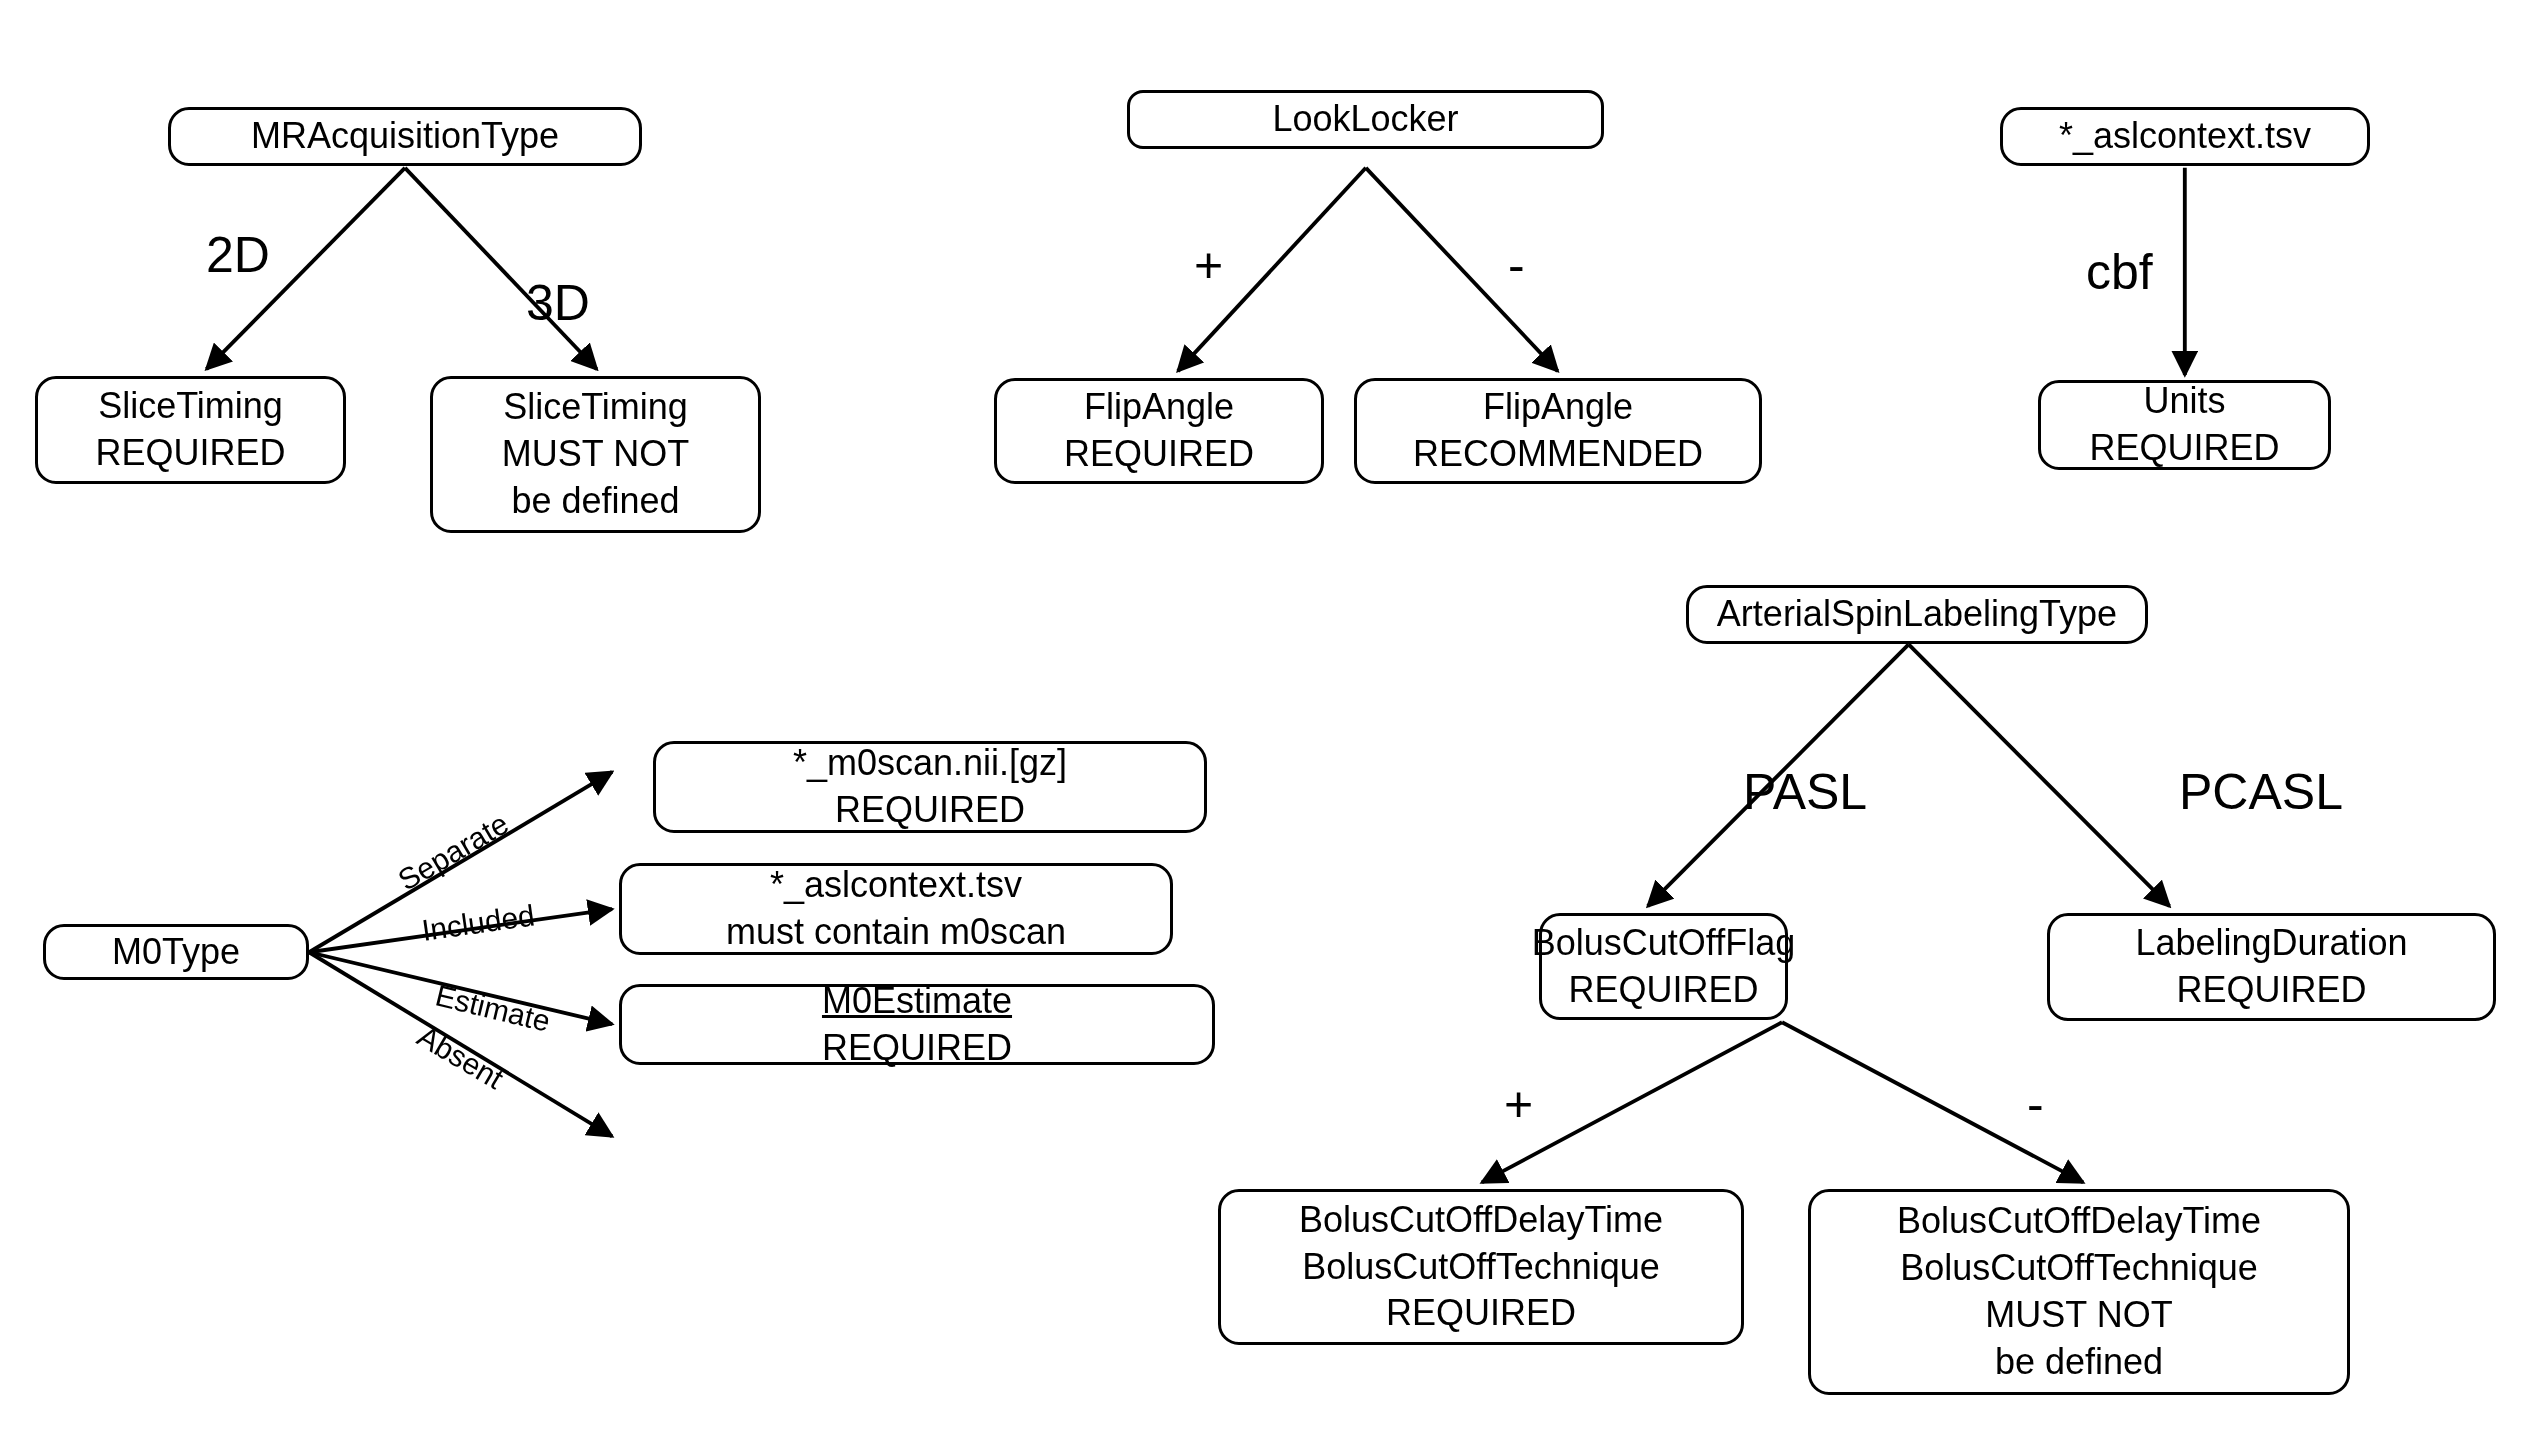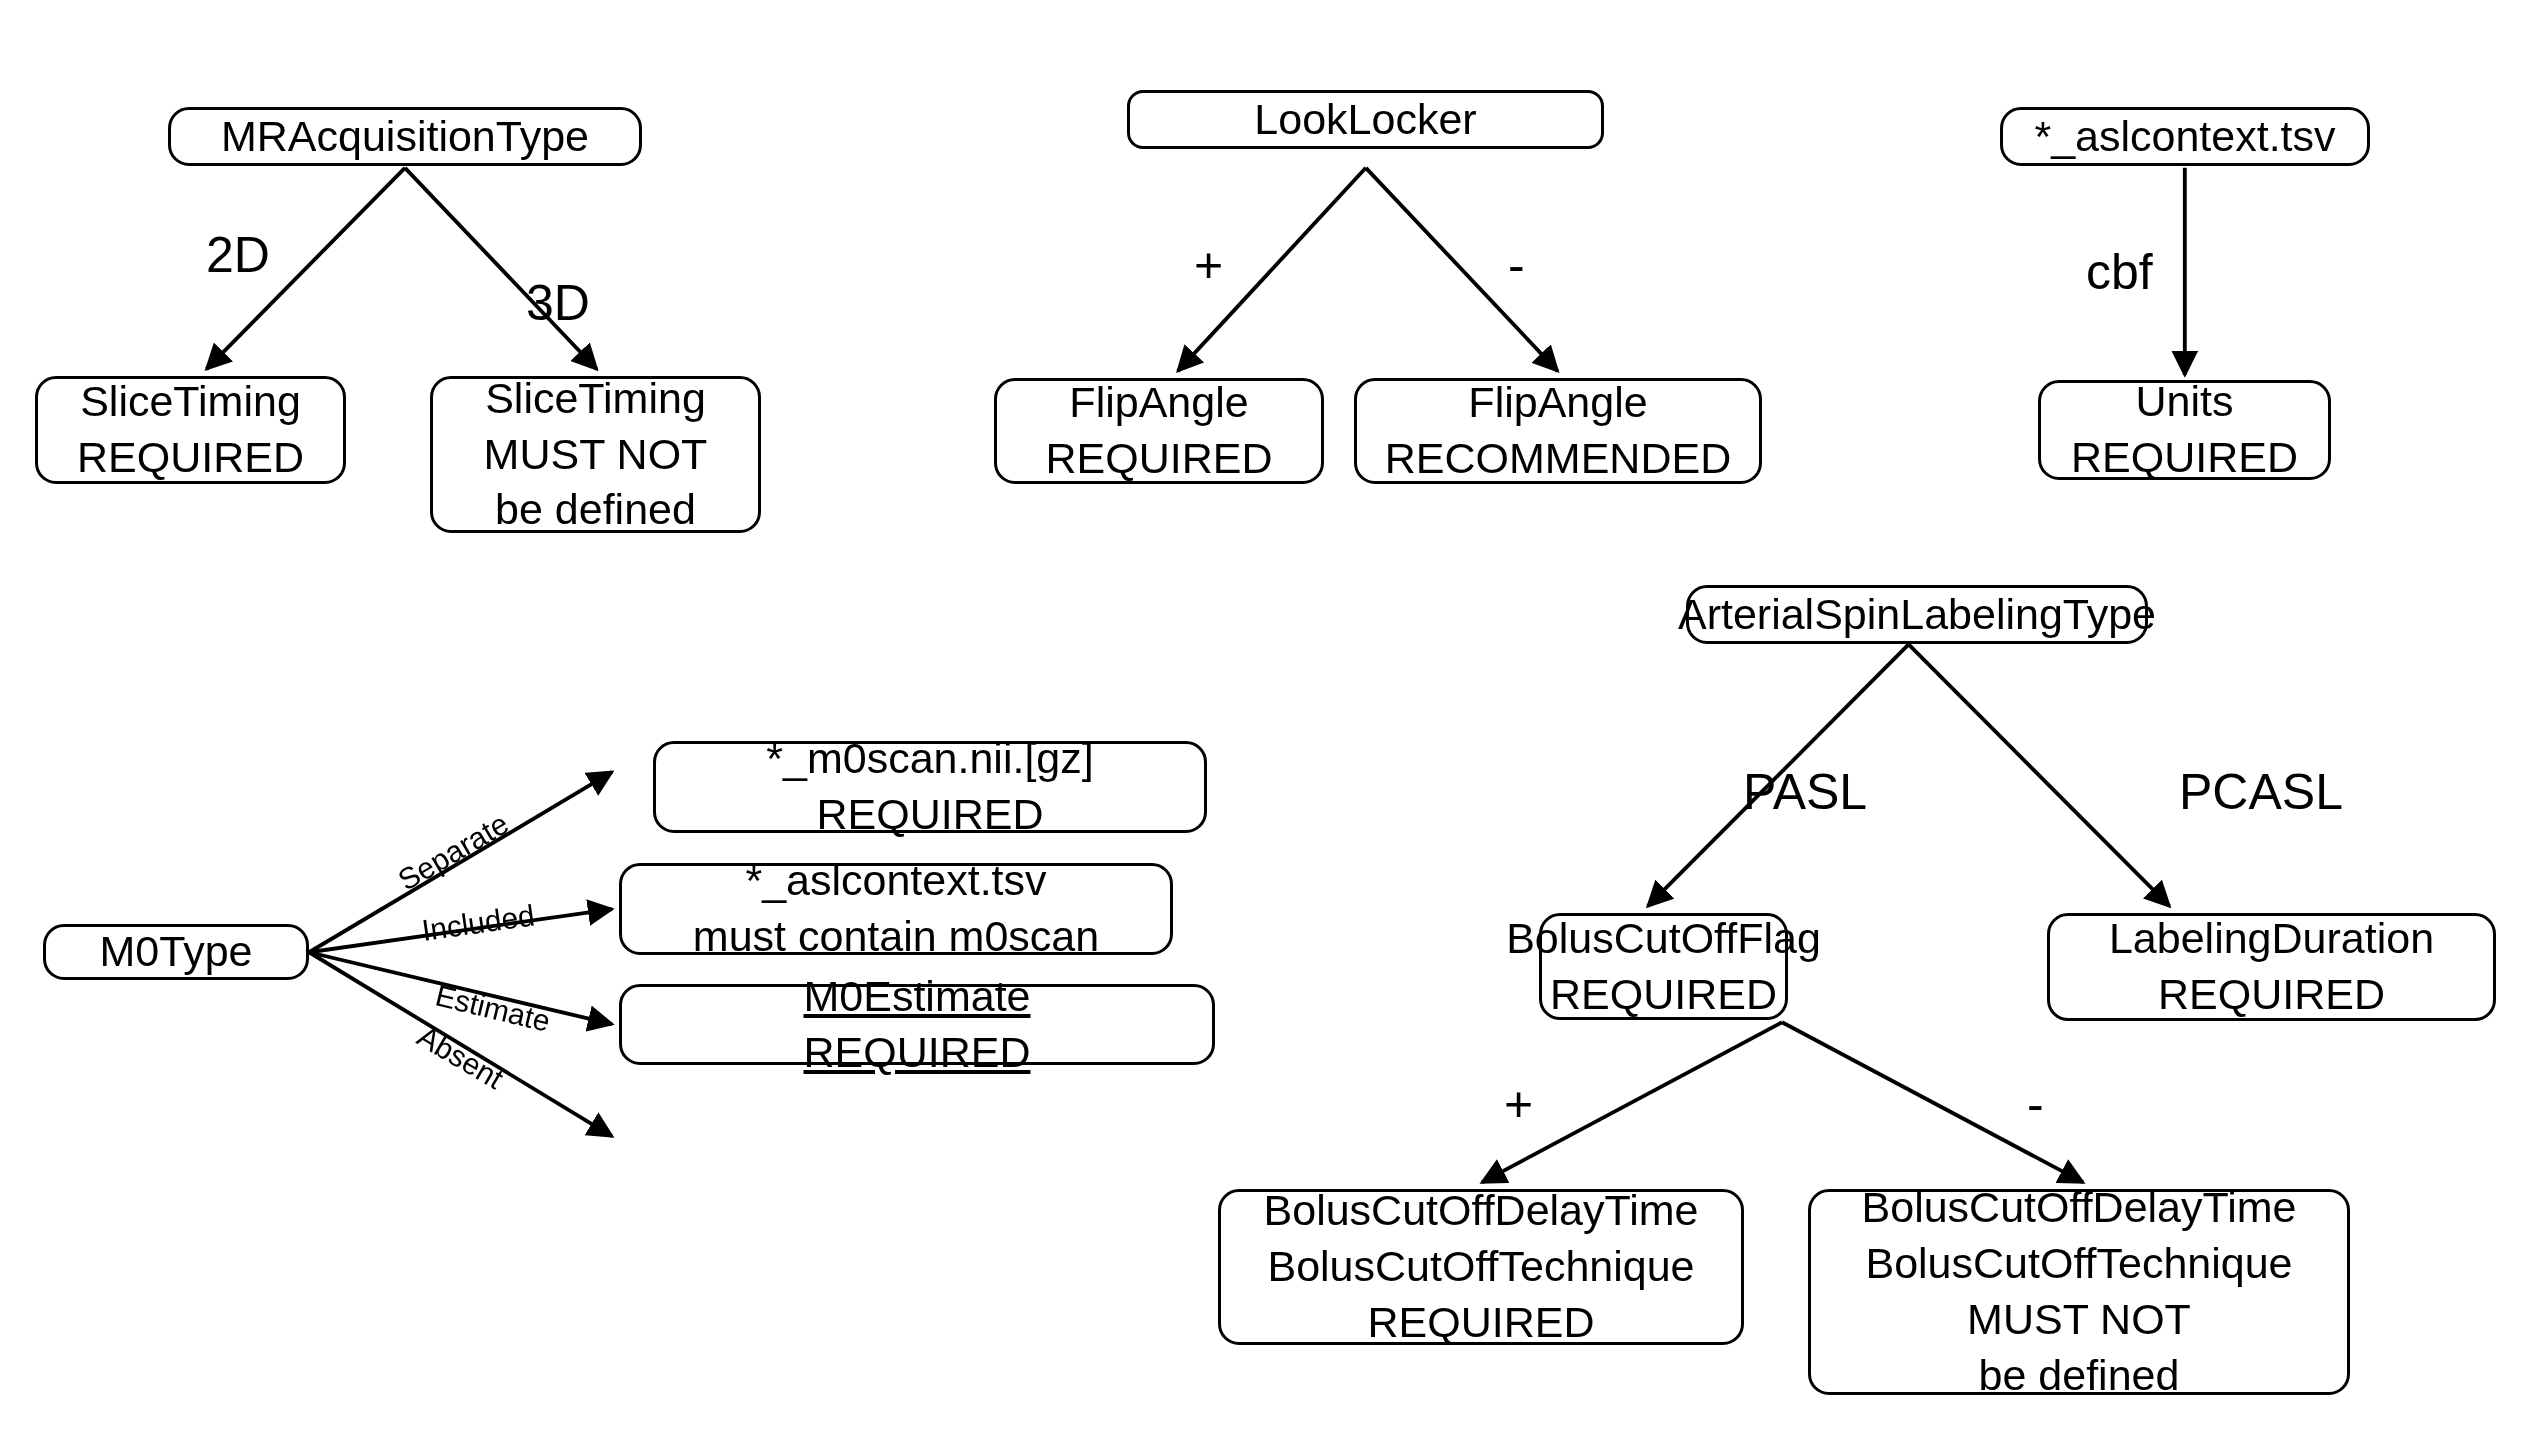--- a/index.html
+++ b/index.html
@@ -32,21 +32,21 @@
     box-sizing: border-box;
     border: 3.8px solid #000000;
     border-radius: 21px;
     background: #ffffff;
     display: flex;
     flex-direction: column;
     align-items: center;
     justify-content: center;
     text-align: right;
     line-height: 1.30;
-    font-size: 43px;
+    font-size: 36px;
     color: #000000;
     padding: 3.8px 9.6px;
     white-space: nowrap;
   }
   .node .line {
     display: block;
   }
   .edge-label {
     position: absolute;
     font-size: 50px;
@@ -127,21 +127,21 @@
     <span class="line">FlipAngle</span>
     <span class="line">RECOMMENDED</span>
   </div>
 
   <div class="node" style="left:2000px; top:107px; width:370px; height:59px;">
     <span class="line">*_aslcontext.tsv</span>
   </div>
 
   <div class="edge-label" style="left:2086px; top:247px;">cbf</div>
 
-  <div class="node" style="left:2038px; top:380px; width:293px; height:100px;">
+  <div class="node" style="left:2038px; top:380px; width:293px; height:90px;">
     <span class="line">Units</span>
     <span class="line">REQUIRED</span>
   </div>
 
   <div class="node" style="left:43px; top:924px; width:266px; height:56px;">
     <span class="line">M0Type</span>
   </div>
 
   <div class="edge-label small rot-neg" style="left:401px; top:868px; transform: rotate(-30.5deg);">Separate</div>
   <div class="edge-label small rot-neg" style="left:422px; top:916px; transform: rotate(-8deg);">Included</div>

